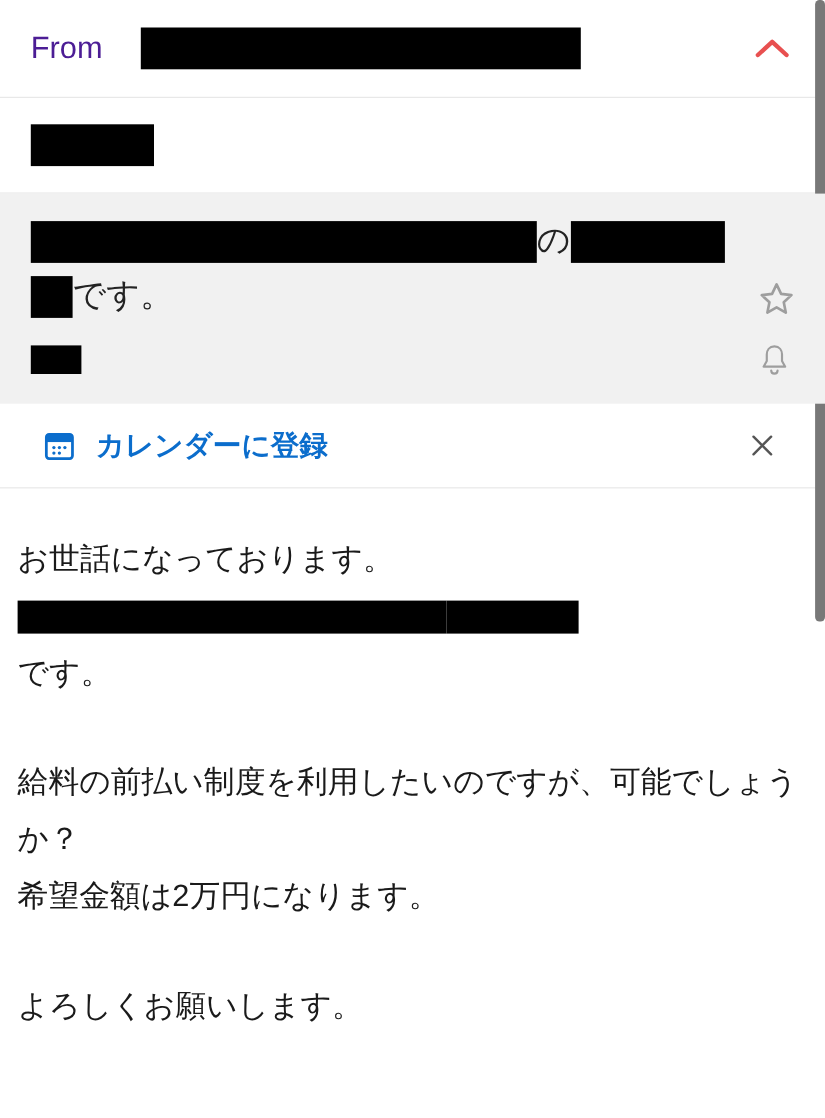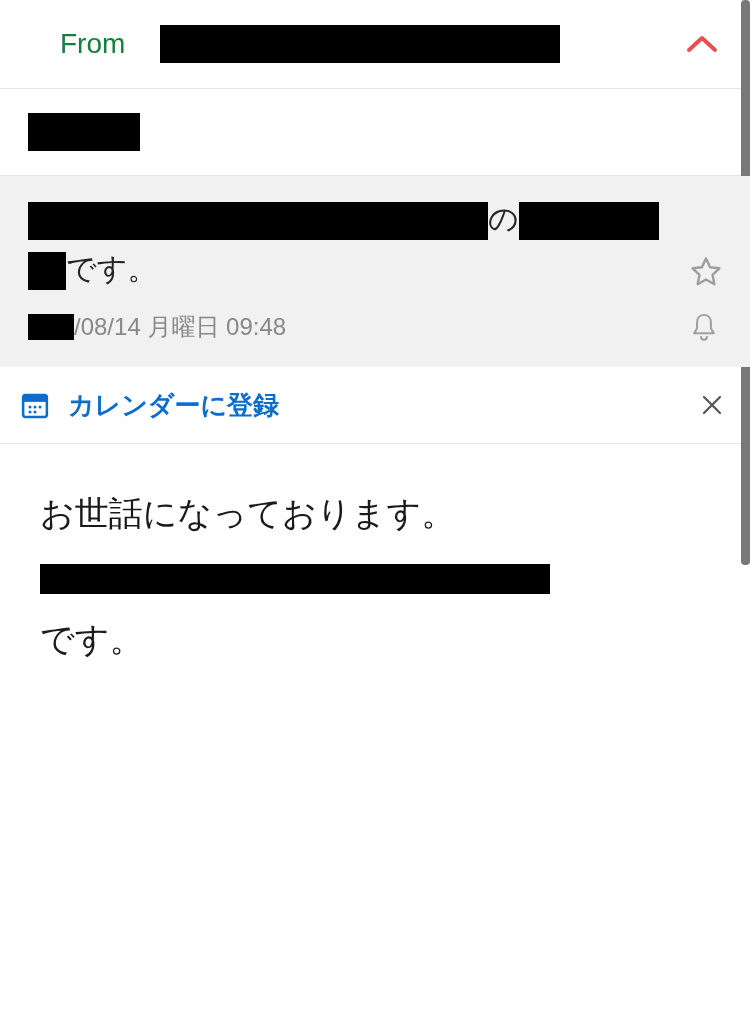--- a/index.html
+++ b/index.html
@@ -22,24 +22,23 @@
     }
     .header-row {
       display: flex;
       align-items: center;
       padding: 24px 28px;
       border-bottom: 1px solid #e6e6e6;
       min-height: 84px;
     }
     .header-label {
       font-size: 28px;
-      color: #15803d;
+      color: #4c1d95;
       width: 100px;
       flex-shrink: 0;
-      margin-left: 32px;
     }
     .redacted {
       background: #000000;
       display: inline-block;
       vertical-align: middle;
     }
     .from-redacted { width: 400px; height: 38px; }
     .to-redacted { width: 112px; height: 38px; }
     .collapse-btn {
       margin-left: auto;
@@ -91,21 +90,21 @@
       width: 36px;
       height: 36px;
       display: flex;
       align-items: center;
       justify-content: center;
       cursor: pointer;
     }
     .calendar-row {
       display: flex;
       align-items: center;
-      padding: 20px 20px;
+      padding: 20px 39px;
       border-bottom: 1px solid #e6e6e6;
     }
     .cal-icon {
       width: 30px;
       height: 30px;
       margin-right: 18px;
       flex-shrink: 0;
     }
     .cal-label {
       font-size: 26px;
@@ -118,22 +117,22 @@
       width: 36px;
       height: 36px;
       display: flex;
       align-items: center;
       justify-content: center;
       cursor: pointer;
       font-size: 30px;
       color: #555555;
     }
     .body-section {
-      padding: 38px 40px;
-      font-size: 34px;
+      padding: 38px 16px;
+      font-size: 28px;
       color: #1a1a1a;
       line-height: 1.85;
     }
     .body-block { margin-bottom: 48px; }
     .body-block:last-child { margin-bottom: 0; }
     .body-red-1 { width: 390px; height: 30px; }
     .body-red-2 { width: 120px; height: 30px; }
   </style>
 </head>
 <body>
@@ -159,21 +158,20 @@
     <span class="redacted subj-red-1"></span><span>の</span><span class="redacted subj-red-2"></span><br>
     <span class="redacted subj-red-3"></span><span>です。</span>
   </div>
   <span class="star-btn">
     <svg width="34" height="34" viewBox="0 0 24 24">
       <path d="M12 2.5 L14.9 8.6 L21.5 9.4 L16.6 14 L17.9 20.6 L12 17.3 L6.1 20.6 L7.4 14 L2.5 9.4 L9.1 8.6 Z" fill="none" stroke="#9e9e9e" stroke-width="1.7" stroke-linejoin="round"></path>
     </svg>
   </span>
   <div class="date-row">
     <span class="redacted date-redacted"></span>
-    <span class="date-text">/08/14 月曜日 09:48</span>
     <span class="bell-btn">
       <svg width="28" height="30" viewBox="0 0 24 26">
         <path d="M12 2.5 C8 2.5 6 5.5 6 9 L6 14 L3.5 18.5 L20.5 18.5 L18 14 L18 9 C18 5.5 16 2.5 12 2.5 Z" fill="none" stroke="#9e9e9e" stroke-width="1.7" stroke-linejoin="round"></path>
         <path d="M9.5 21.5 C9.5 23 10.6 24 12 24 C13.4 24 14.5 23 14.5 21.5" fill="none" stroke="#9e9e9e" stroke-width="1.7" stroke-linecap="round"></path>
       </svg>
     </span>
   </div>
 </div>
 
 <div class="calendar-row">
@@ -194,13 +192,20 @@
       <path d="M3 3 L19 19 M19 3 L3 19" stroke="#555555" stroke-width="2.2" stroke-linecap="round"></path>
     </svg>
   </span>
 </div>
 
 <div class="body-section">
   <div class="body-block">
     <span>お世話になっております。</span><br>
     <span class="redacted body-red-1"></span><span class="redacted body-red-2"></span><br><span>です。</span>
   </div>
+  <div class="body-block">
+    <span>給料の前払い制度を利用したいのですが、可能でしょうか？</span><br>
+    <span>希望金額は2万円になります。</span>
+  </div>
+  <div class="body-block">
+    <span>よろしくお願いします。</span>
+  </div>
 </div>
 
 </body></html>

